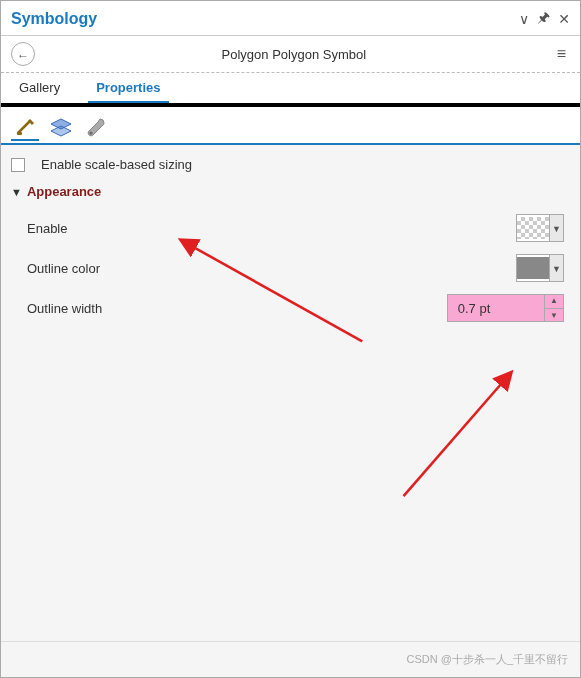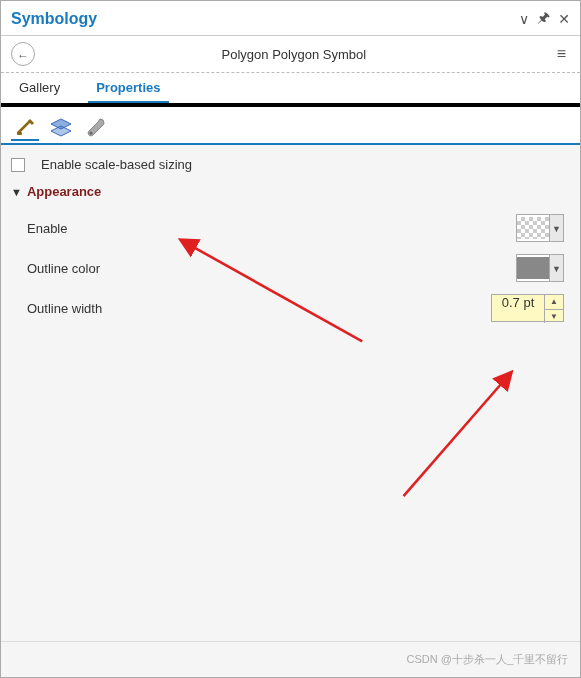--- a/index.html
+++ b/index.html
@@ -239,24 +239,25 @@
 
     .color-solid-swatch {
       width: 32px;
       height: 22px;
       background: #888;
     }
 
     
     .width-control {
       display: flex;
-      align-items: flex-start;
+      align-items: center;
       border: 1.5px solid #aaa;
-      background: #fef9c3;
+      background: #f9a8d4;
       height: 28px;
+      gap: 44px;
     }
     .width-value {
       padding: 0 8px;
       font-size: 13px;
       min-width: 52px;
       text-align: center;
       color: #333;
     }
     .spinners {
       display: flex;

